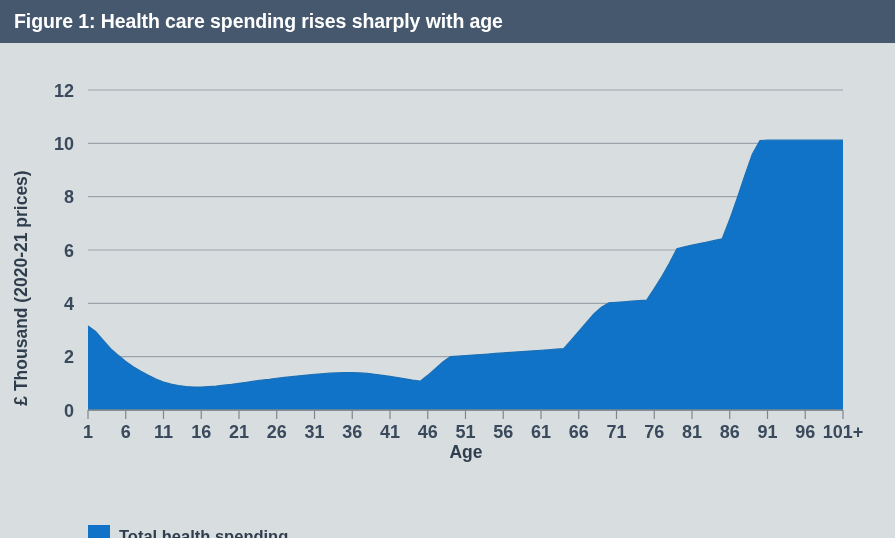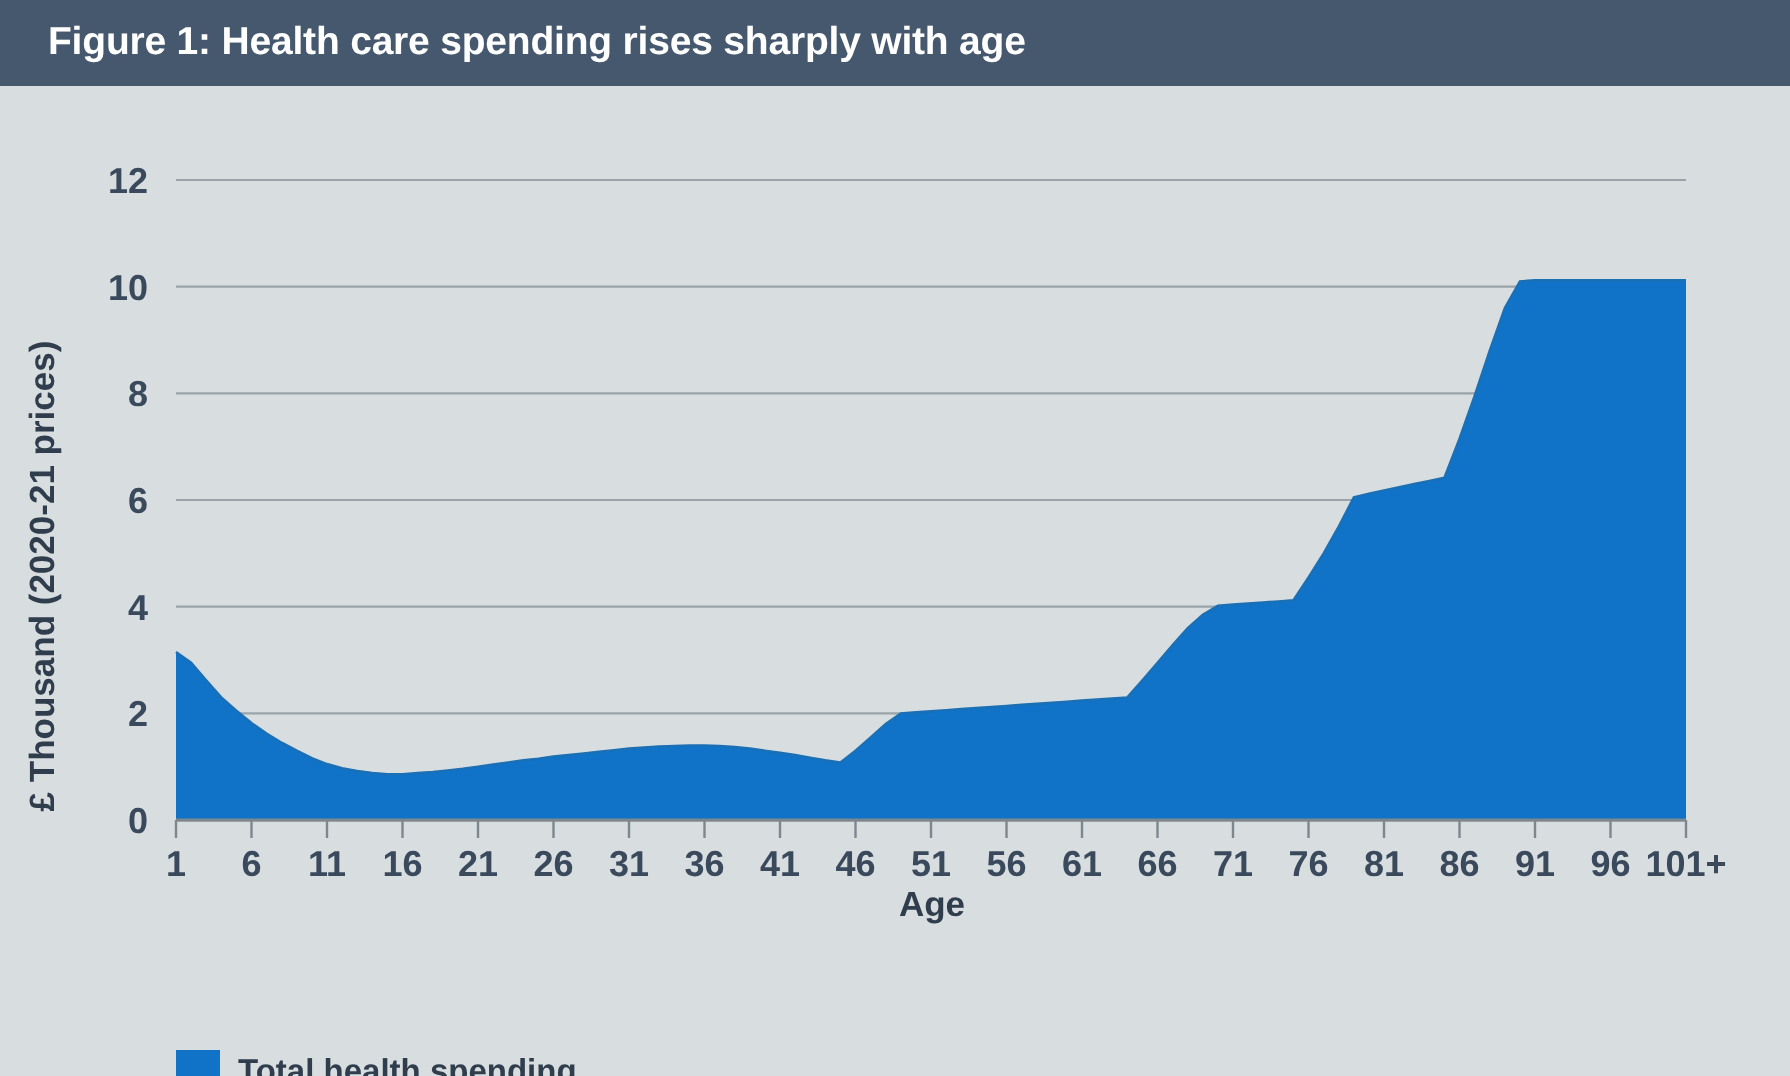--- a/index.html
+++ b/index.html
@@ -27,21 +27,21 @@
     background: #45586e;
     display: flex;
     align-items: center;
     box-sizing: border-box;
   }
   #title-text {
     color: #ffffff;
     font-size: 19.5px;
     font-weight: bold;
     letter-spacing: -0.1px;
-    padding-left: 24px;
+    padding-left: 14px;
     font-family: "Liberation Sans", sans-serif;
     white-space: nowrap;
   }
   #chart-body {
     position: absolute;
     left: 0;
     top: 43px;
     width: 895px;
     height: 495px;
     background: #d8dee0;

